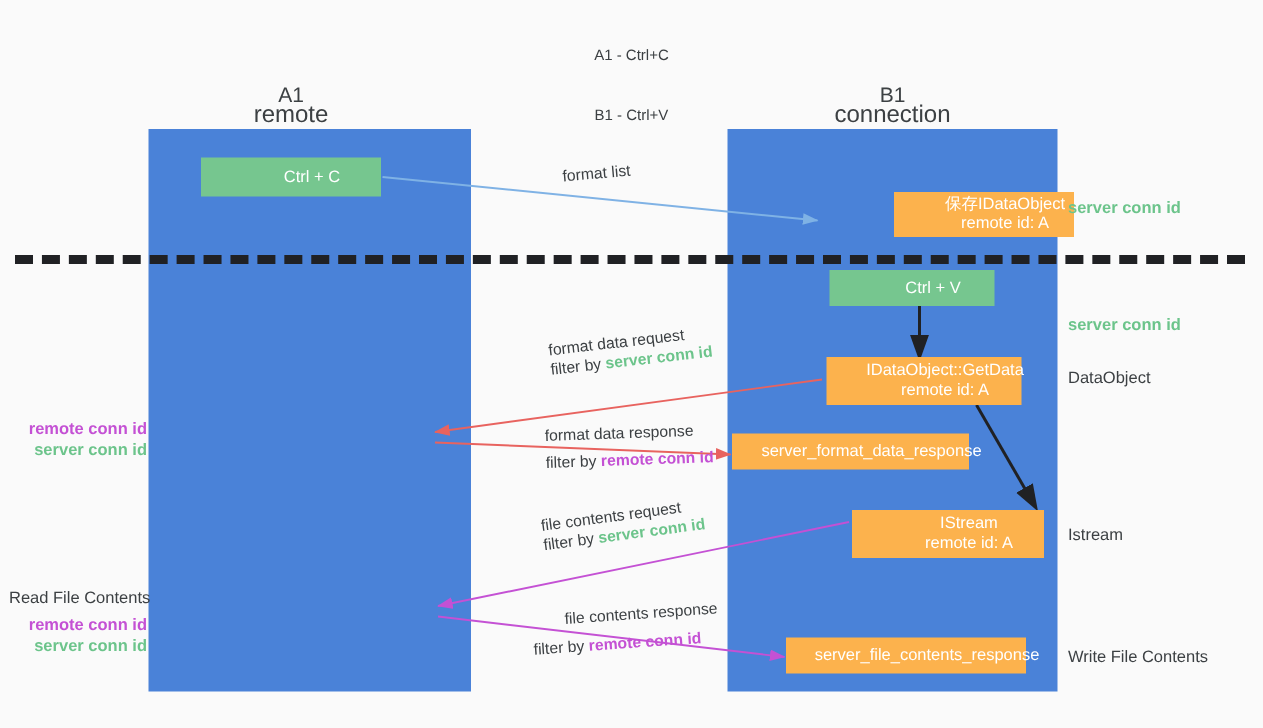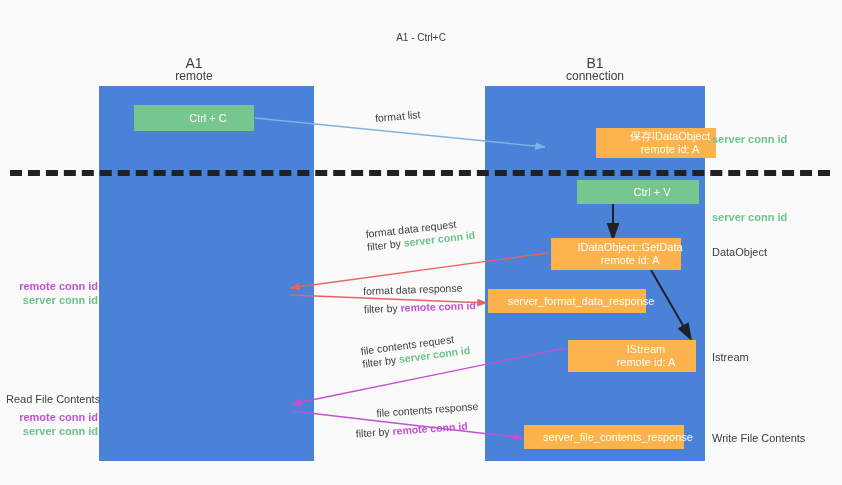--- a/index.html
+++ b/index.html
@@ -18,21 +18,21 @@
     left:0;top:8px;width:842px;text-align:center;
     font-size:10px;line-height:20px;color:#3c4043;white-space:pre-line;
   }
   #title .ln{display:block;}
 
   
   .col-head{
     text-align:center;font-size:11.5px;line-height:13px;color:#3c4043;
   }
   .col-head .big{display:block;font-size:14px;}
-  .col-head .sub{display:block;font-size:12px;}
+  .col-head .sub{display:block;font-size:16px;}
 
   
   .panel{background:#4a82d8;}
 
   
   .box{
     box-sizing:border-box;
     display:flex;align-items:center;justify-content:center;
     text-align:center;color:#ffffff;font-size:11px;line-height:13px;padding-left:28px;
   }
@@ -55,20 +55,21 @@
 
   svg#wires{position:absolute;left:0;top:0;width:842px;height:485px;overflow:visible;pointer-events:none;}
 </style>
 </head>
 <body>
 
 <div id="stage">
 
   <div class="abs" id="title">
     <span class="ln">A1 - Ctrl+C</span>
+    <span class="ln">B1 - Ctrl+V</span>
   </div>
 
   <div class="abs col-head" style="left:134px;top:57px;width:120px;">
     <span class="big">A1</span>
     <span class="sub">remote</span>
   </div>
   <div class="abs col-head" style="left:535px;top:57px;width:120px;">
     <span class="big">B1</span>
     <span class="sub">connection</span>
   </div>
@@ -117,21 +118,21 @@
 
 
 
   <div class="abs box orange" style="left:553px;top:128px;width:120px;height:30px;margin-left:43px;">
     <span>
       <span class="l1">保存IDataObject</span>
       <span class="l2">remote id: A</span>
     </span>
   </div>
 
-  <div class="abs box green" style="left:553px;top:180px;width:122px;height:24px;margin-left:24px;">
+  <div class="abs box green" style="left:553px;top:180px;width:110px;height:24px;">
     <span class="l1">Ctrl + V</span>
   </div>
 
   <div class="abs box orange" style="left:551px;top:238px;width:130px;height:32px;">
     <span>
       <span class="l1">IDataObject::GetData</span>
       <span class="l2">remote id: A</span>
     </span>
   </div>
 

